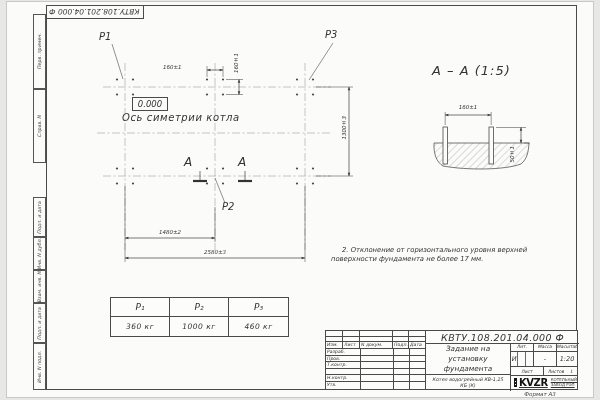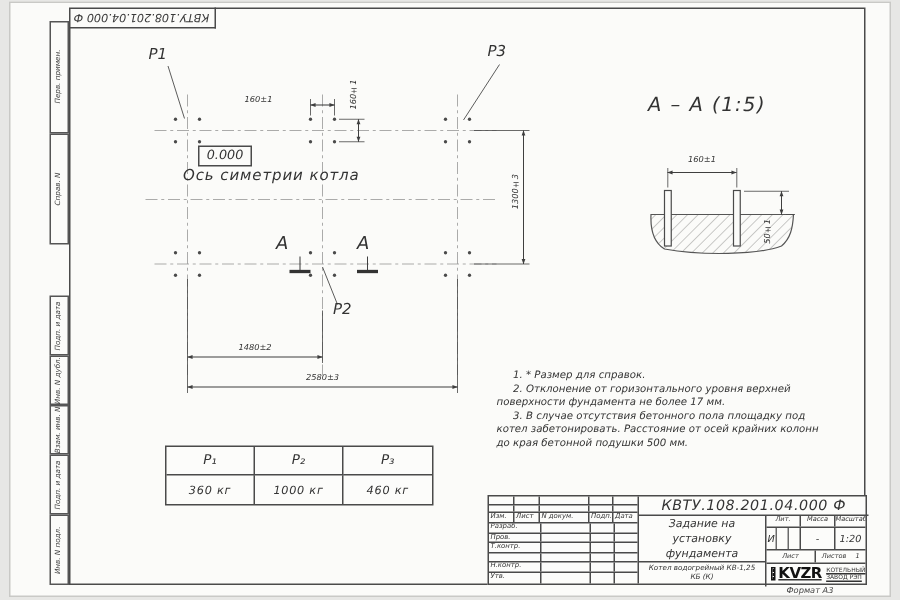--- a/index.html
+++ b/index.html
@@ -243,23 +243,21 @@
 <span class="t ctr" style="left:125px;top:229px;width:90px;font-size:5.5px;">1480±2</span>
 <span class="t ctr" style="left:125px;top:249px;width:180px;font-size:5.5px;">2580±3</span>
 <span class="t" style="left:184px;top:155px;font-size:12px;">А</span>
 <span class="t" style="left:238px;top:155px;font-size:12px;">А</span>
 
 <span class="t" style="left:432px;top:63px;font-size:13px;letter-spacing:1px;">А – А (1:5)</span>
 <span class="t ctr" style="left:445px;top:104px;width:46px;font-size:5.5px;">160±1</span>
 <span class="vt" style="left:509px;top:146px;font-size:5.5px;">50±1</span>
 
 <div class="notes">
-  <p>1. * Размер для справок.</p>
   <p>2. Отклонение от горизонтального уровня верхней поверхности фундамента не более 17 мм.</p>
-  <p>3. В случае отсутствия бетонного пола площадку под котел забетонировать. Расстояние от осей крайних колонн до края бетонной подушки 500 мм.</p>
 </div>
 
 <div class="loads">
   <div class="hd">P₁</div>
   <div class="hd">P₂</div>
   <div class="hd">P₃</div>
   <div class="vl">360 кг</div>
   <div class="vl">1000 кг</div>
   <div class="vl">460 кг</div>
 </div>

